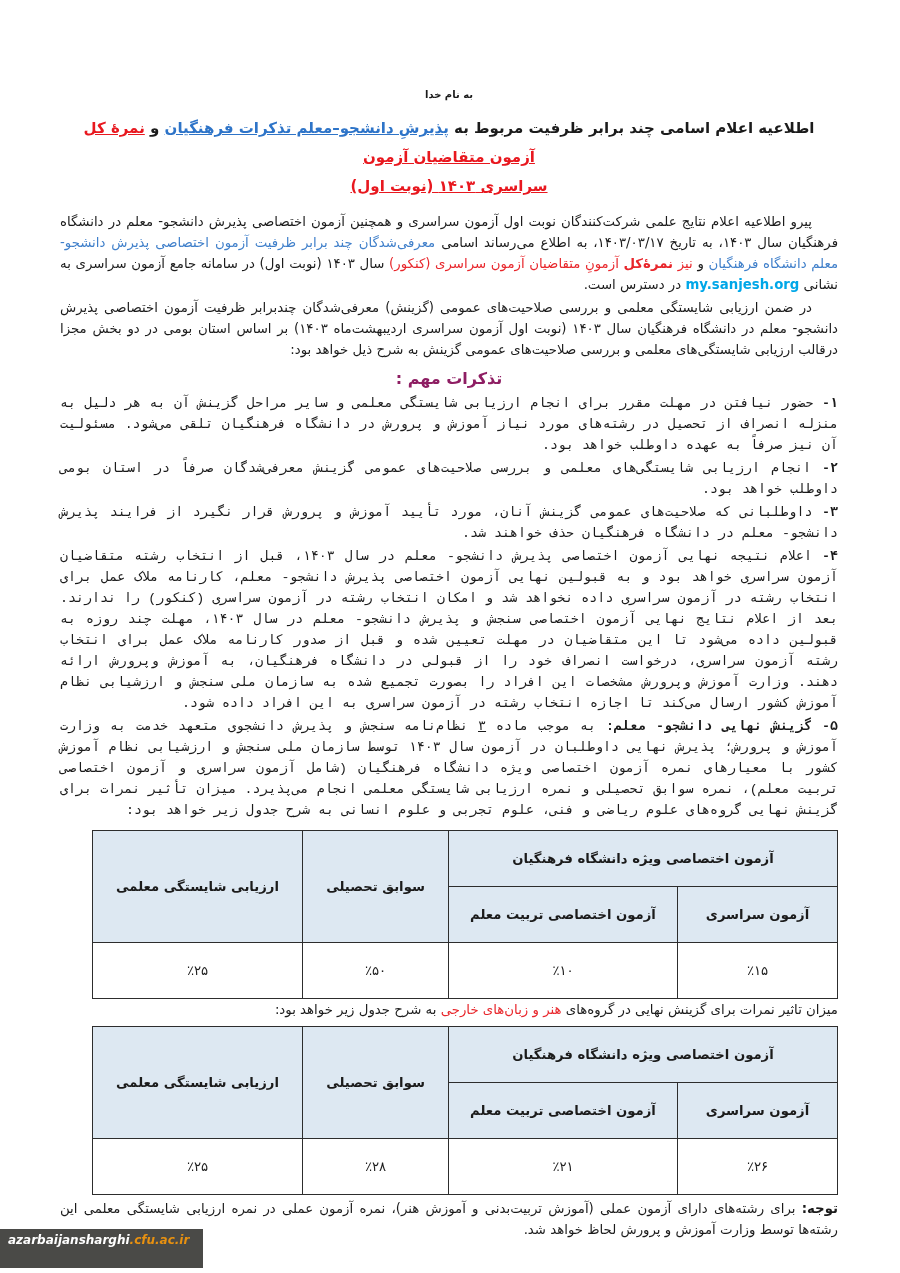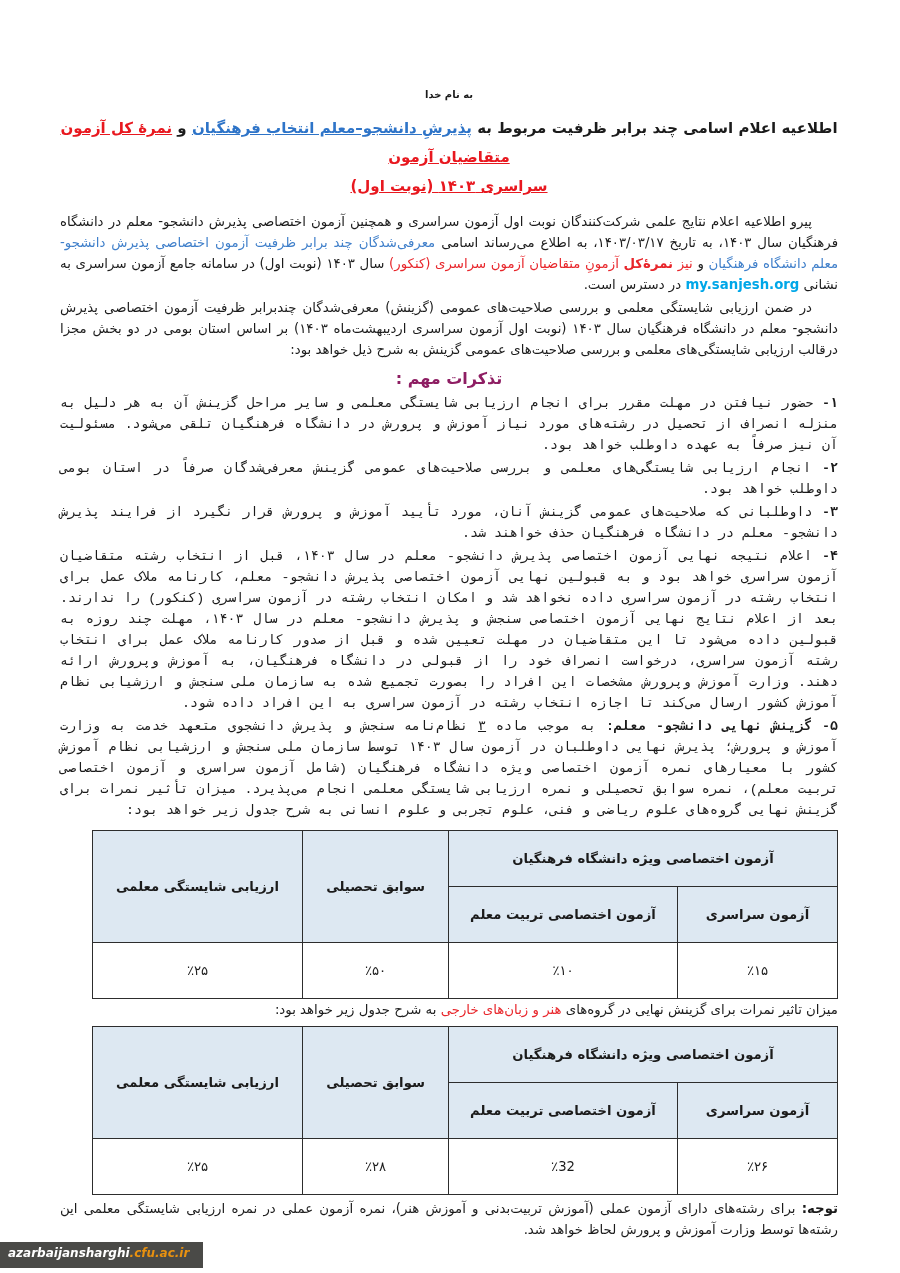--- a/index.html
+++ b/index.html
@@ -48,36 +48,36 @@
     border: 1.5px solid #2d2d2d; text-align: center; vertical-align: middle;
     font-size: 13.2px; padding: 20px 4px;
   }
   table.score td.hd { background: #dde8f2; font-weight: bold; height: 30px; }
   table.score td.val { height: 29px; background: #ffffff; }
 
   .caption { font-size: 13.3px; text-align: right; margin: 3px 0 1px; }
   .final-note { }
 
   .watermark {
-    position: absolute; left: 0; bottom: 5px; height: 26px;
+    position: absolute; left: 0; bottom: 5px; height: 39px;
     background: #4a4a47; color: #ffffff;
     font-style: italic; font-weight: bold; font-size: 12px; line-height: 23px;
     padding: 0 14px 0 8px; direction: ltr; white-space: nowrap;
   }
   .watermark .sfx { color: #e89110; }
 </style>
 </head>
 <body>
 
 <div class="content">
 
   <div class="bismillah">به نام خدا</div>
 
   <div class="doc-title">
-    <span>اطلاعیه اعلام اسامی چند برابر ظرفیت مربوط به </span><span class="t-blue">پذیرشِ دانشجو–معلم انتخاب فرهنگیان</span><span>  و  </span><span class="t-red">نمرهٔ کل آزمون متقاضیان آزمون</span><br>
+    <span>اطلاعیه اعلام اسامی چند برابر ظرفیت مربوط به </span><span class="t-blue">پذیرشِ دانشجو–معلم تذکرات فرهنگیان</span><span>  و  </span><span class="t-red">نمرهٔ کل آزمون متقاضیان آزمون</span><br>
     <span class="t-red">سراسری ۱۴۰۳ (نوبت اول)</span>
   </div>
 
   <p class="body-p first-indent">
     <span>پیرو اطلاعیه اعلام نتایج علمی شرکت‌کنندگان نوبت اول آزمون سراسری و همچنین آزمون اختصاصی پذیرش دانشجو- معلم در دانشگاه فرهنگیان سال ۱۴۰۳،  به تاریخ ۱۴۰۳/۰۳/۱۷، به اطلاع می‌رساند اسامی </span><span class="c-blue">معرفی‌شدگان چند برابر ظرفیت آزمون اختصاصی پذیرش دانشجو- معلم دانشگاه فرهنگیان</span><span> و </span><span class="c-red">نیز </span><span class="c-red-b">نمرهٔ‌کل</span><span class="c-red"> آزمونِ متقاضیان آزمون سراسری (کنکور)</span><span> سال ۱۴۰۳ (نوبت اول) در سامانه جامع آزمون سراسری به نشانی </span><span class="c-link">my.sanjesh.org</span><span> در دسترس است.</span>
   </p>
 
   <p class="body-p first-indent">در ضمن ارزیابی شایستگی معلمی و بررسی صلاحیت‌های عمومی (گزینش) معرفی‌شدگان چندبرابر ظرفیت آزمون اختصاصی پذیرش دانشجو- معلم در دانشگاه فرهنگیان سال ۱۴۰۳ (نوبت اول آزمون سراسری اردیبهشت‌ماه ۱۴۰۳) بر اساس استان بومی در دو بخش مجزا درقالب ارزیابی شایستگی‌های معلمی و بررسی صلاحیت‌های عمومی گزینش به شرح ذیل خواهد بود:</p>
 
   <div class="notes-heading">تذکرات مهم :</div>
@@ -144,21 +144,21 @@
       <td class="hd" colspan="2">آزمون اختصاصی ویژه دانشگاه فرهنگیان</td>
       <td class="hd" rowspan="2">سوابق تحصیلی</td>
       <td class="hd" rowspan="2">ارزیابی شایستگی معلمی</td>
     </tr>
     <tr>
       <td class="hd">آزمون سراسری</td>
       <td class="hd">آزمون اختصاصی تربیت معلم</td>
     </tr>
     <tr>
       <td class="val">٪۲۶</td>
-      <td class="val">٪32</td>
+      <td class="val">٪۲۱</td>
       <td class="val">٪۲۸</td>
       <td class="val">٪۲۵</td>
     </tr>
   </tbody>
     </table>
 
   <p class="body-p final-note">
     <b class="lead">توجه:</b><span> برای رشته‌های دارای آزمون عملی (آموزش تربیت‌بدنی و آموزش هنر)، نمره آزمون عملی در نمره ارزیابی شایستگی معلمی این رشته‌ها توسط وزارت آموزش و پرورش لحاظ خواهد شد.</span>
   </p>
 

